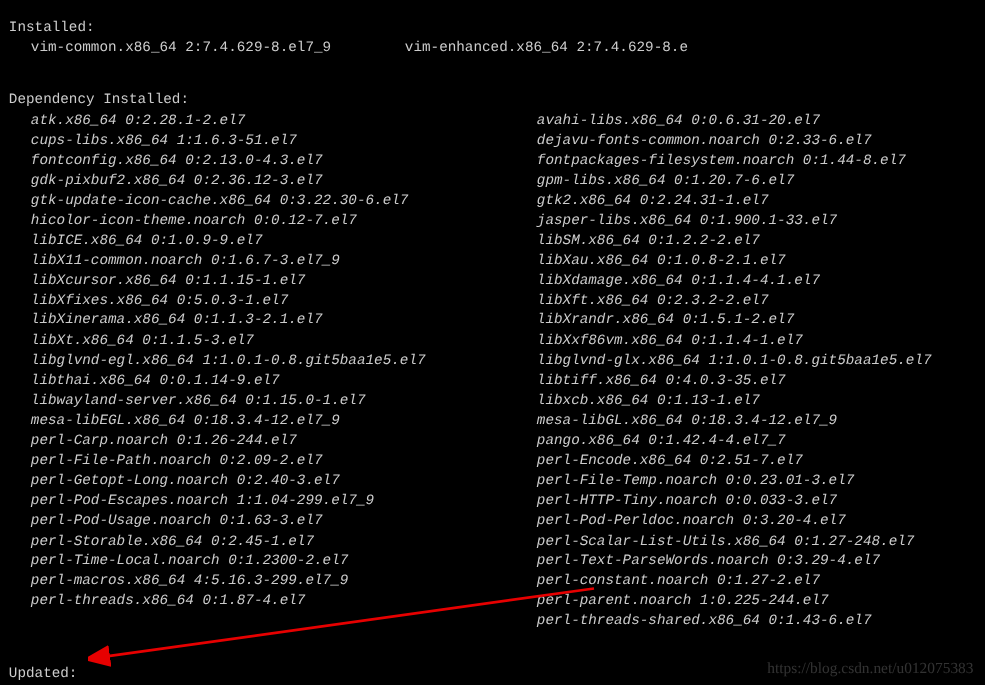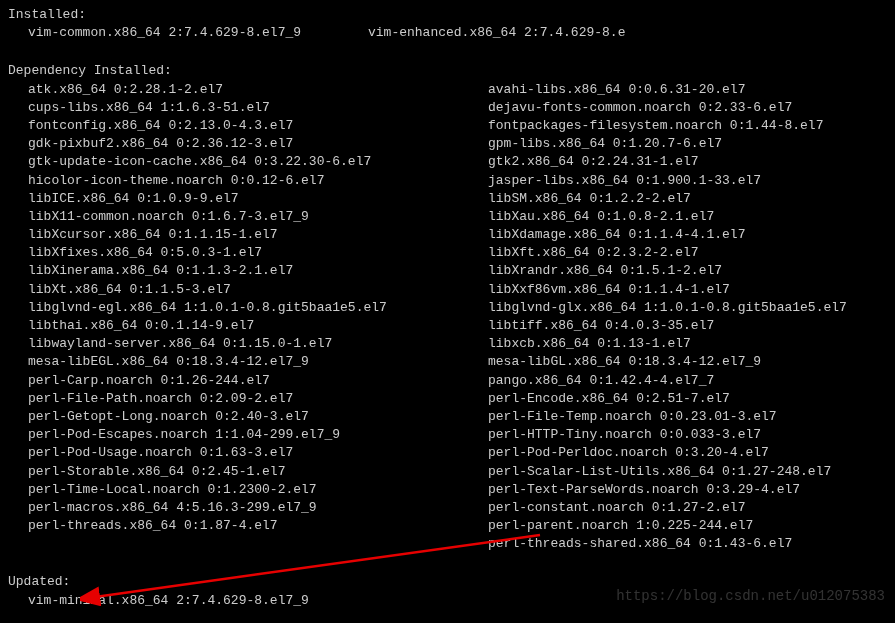--- a/index.html
+++ b/index.html
@@ -14,46 +14,47 @@
       font-size: 13px;
       line-height: 1.4;
       padding: 4px 8px;
       width: 895px;
       height: 623px;
       overflow: hidden;
       position: relative;
     }
     .section-header {
       color: #ccc;
-      margin-top: 2px;
+      margin-top: 12px;
     }
     .indented {
       padding-left: 20px;
+      font-style: italic;
     }
     .pkg-columns {
       display: flex;
     }
     .pkg-col {
       flex: 0 0 auto;
     }
     .col-left {
       width: 460px;
     }
     .col-right {
       width: 420px;
     }
     .blank-line {
       height: 18px;
     }
     .watermark {
       position: absolute;
-      bottom: 16px;
+      bottom: 4px;
       right: 10px;
       color: rgba(200,200,200,0.25);
-      font-family: Liberation Mono, monospace;
+      font-family: Liberation Serif, serif;
       font-size: 14px;
     }
     .arrow-svg {
       position: absolute;
       top: 525px;
       left: 80px;
       pointer-events: none;
     }
     .three-installed {
       display: flex;
@@ -73,21 +74,21 @@
 <div class="blank-line"></div>
 
 <div class="section-header">Dependency Installed:</div>
 <div class="pkg-columns indented">
   <div class="pkg-col col-left">
     <div>atk.x86_64 0:2.28.1-2.el7</div>
     <div>cups-libs.x86_64 1:1.6.3-51.el7</div>
     <div>fontconfig.x86_64 0:2.13.0-4.3.el7</div>
     <div>gdk-pixbuf2.x86_64 0:2.36.12-3.el7</div>
     <div>gtk-update-icon-cache.x86_64 0:3.22.30-6.el7</div>
-    <div>hicolor-icon-theme.noarch 0:0.12-6.el7</div>
+    <div>hicolor-icon-theme.noarch 0:0.12-7.el7</div>
     <div>libICE.x86_64 0:1.0.9-9.el7</div>
     <div>libX11-common.noarch 0:1.6.7-3.el7_9</div>
     <div>libXcursor.x86_64 0:1.1.15-1.el7</div>
     <div>libXfixes.x86_64 0:5.0.3-1.el7</div>
     <div>libXinerama.x86_64 0:1.1.3-2.1.el7</div>
     <div>libXt.x86_64 0:1.1.5-3.el7</div>
     <div>libglvnd-egl.x86_64 1:1.0.1-0.8.git5baa1e5.el7</div>
     <div>libthai.x86_64 0:0.1.14-9.el7</div>
     <div>libwayland-server.x86_64 0:1.15.0-1.el7</div>
     <div>mesa-libEGL.x86_64 0:18.3.4-12.el7_9</div>

